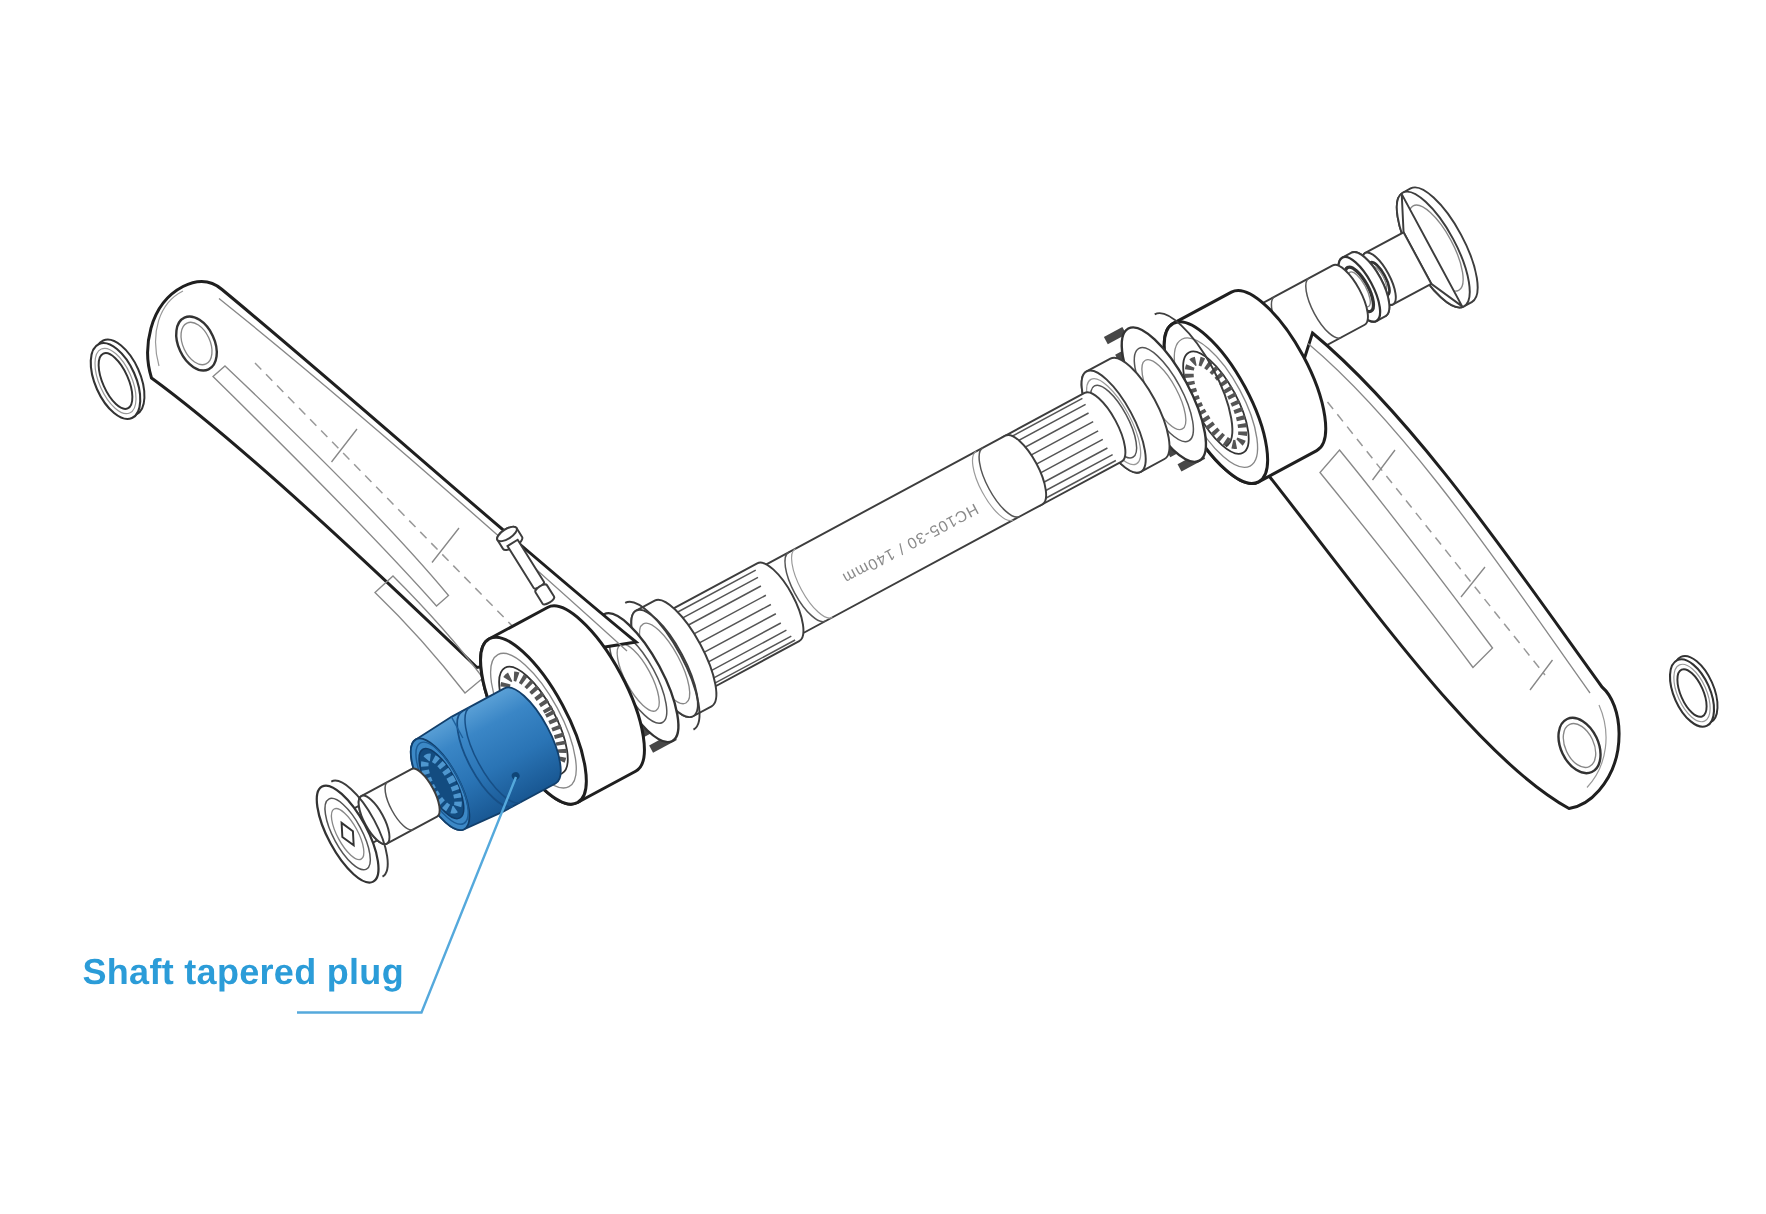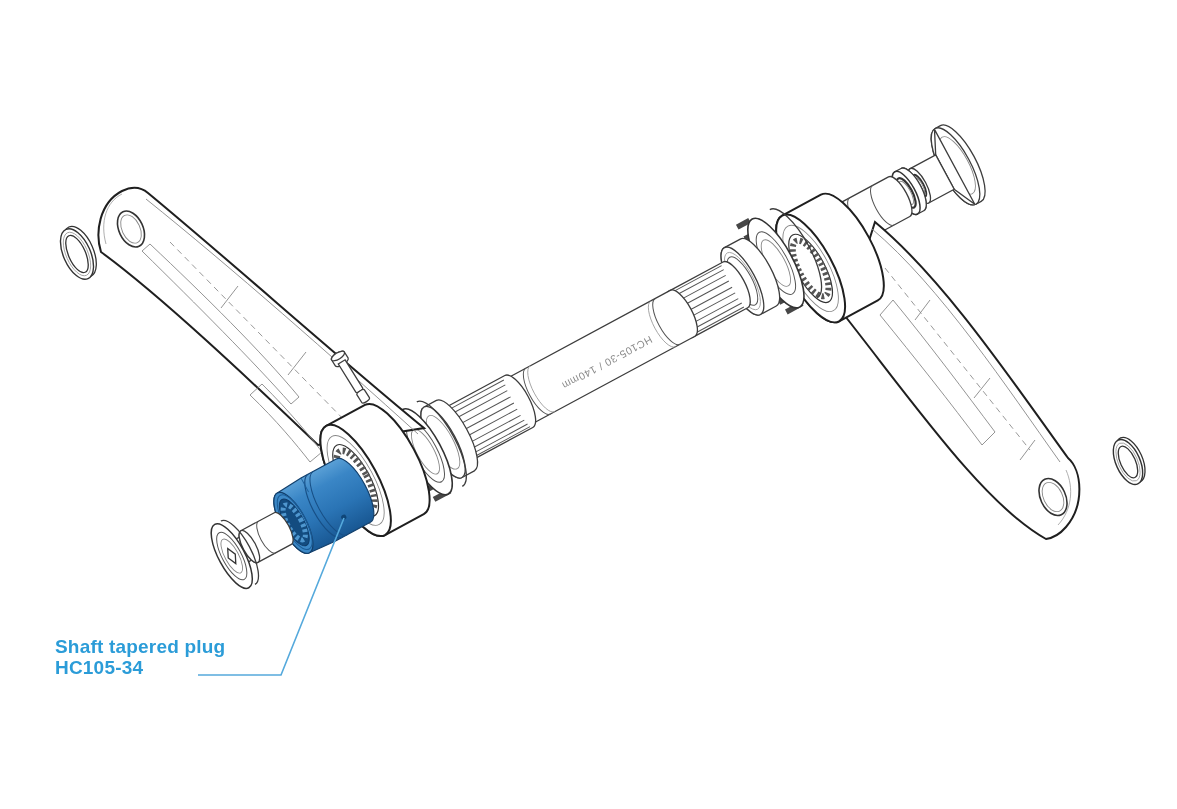--- a/index.html
+++ b/index.html
@@ -11,21 +11,21 @@
   .s1n{stroke:#3d3d3d;stroke-width:1.3;fill:none;}
   .s2{stroke:#1f1f1f;stroke-width:2;fill:#ffffff;}
   .ln{stroke:#555555;stroke-width:1;fill:none;}
   .ln2{stroke:#888888;stroke-width:.9;fill:none;}
   .ln3{stroke:#9a9a9a;stroke-width:.8;fill:none;}
   .dash{stroke:#999999;stroke-width:1;stroke-dasharray:6 4.5;fill:none;}
   .teeth{stroke:#474747;stroke-width:5.5;fill:none;stroke-linecap:butt;}
   .shaft-text{font-family:"Liberation Sans",sans-serif;font-size:10.5px;fill:#8a8a8a;letter-spacing:.6px;}
   .callout-label{
     position:absolute;left:55px;top:636px;
-    color:#2b9cd8;font-size:19px;font-weight:600;line-height:1.12;
+    color:#2b9cd8;font-size:24px;font-weight:600;line-height:1.12;
     letter-spacing:.2px;white-space:nowrap;
   }
 </style>
 </head>
 <body>
 
 <div class="stage">
   <svg width="1177" height="809" viewBox="0 0 1177 809">
     <defs>
       <linearGradient id="plugGrad" gradientUnits="userSpaceOnUse" x1="0" y1="-38" x2="0" y2="38">
@@ -230,15 +230,14 @@
       <ellipse cx="0" cy="0" rx="10.8" ry="23.3" fill="none" stroke="#999" stroke-width=".8"></ellipse>
     </g>
 
     <g>
       <polyline points="198,675 281,675 344,518" fill="none" stroke="#55a9dc" stroke-width="1.6"></polyline>
     </g>
   </svg>
 
   <div class="callout-label">
     <div>Shaft tapered plug</div>
-    <div>HC105-34</div>
   </div>
 </div>
 
 </body></html>

